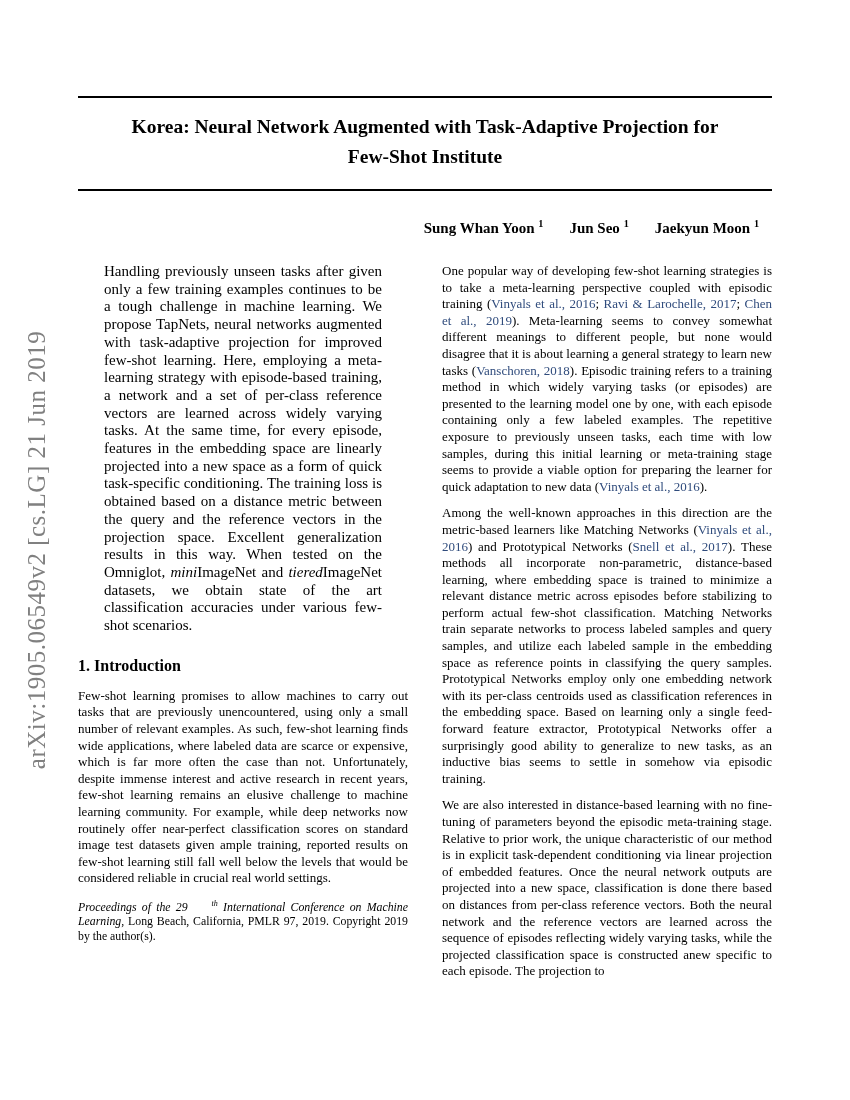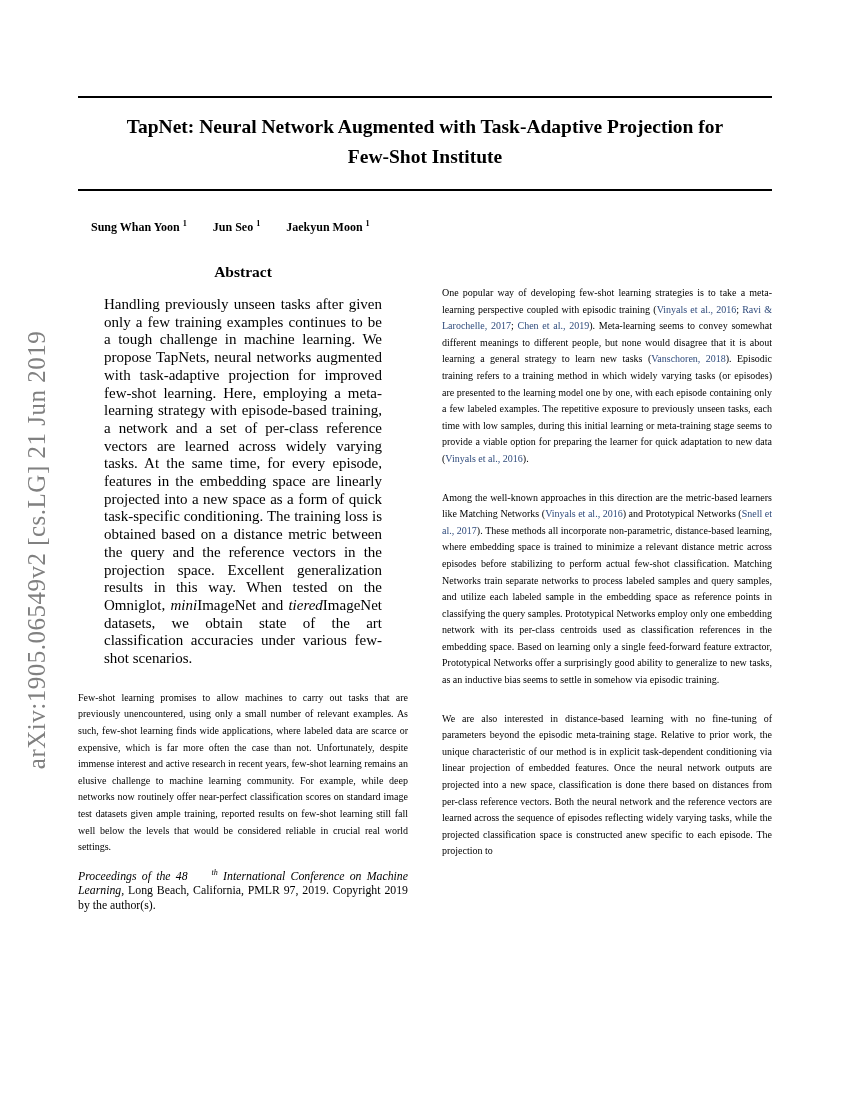--- a/index.html
+++ b/index.html
@@ -47,23 +47,23 @@
     text-align: center;
     font-weight: bold;
     font-size: 19.5px;
     line-height: 30px;
   }
   .authors {
     position: absolute;
     left: 78px;
     top: 220px;
     width: 694px;
-    text-align: left;
+    text-align: right;
     font-weight: bold;
-    font-size: 12px;
+    font-size: 15px;
   }
   .author { margin: 0 13px; }
   sup { font-size: 68%; line-height: 0; vertical-align: super; }
   .col {
     position: absolute;
     top: 263px;
     width: 330px;
   }
   .col-left { left: 78px; }
   .col-right { left: 442px; }
@@ -80,23 +80,22 @@
     line-height: 17.7px;
   }
   .section-heading {
     font-weight: bold;
     font-size: 16px;
     margin-top: 22px;
     margin-bottom: 13px;
   }
   .body-text {
     text-align: justify;
-    font-size: 10px;
+    font-size: 13px;
     line-height: 16.6px;
-    margin-top: 22px;
   }
   .para { margin-bottom: 10px; }
   .para:last-child { margin-bottom: 0; }
   .footnote {
     margin-top: 15px;
     text-align: justify;
     font-size: 11.8px;
     line-height: 13.8px;
     text-indent: 8px;
   }
@@ -112,35 +111,35 @@
 </style>
 </head>
 <body>
 
 <div class="page">
 
   <div class="watermark">arXiv:1905.06549v2  [cs.LG]  21 Jun 2019</div>
 
   <div class="rule rule-top"></div>
 
-  <h1 class="title"><span>TapNet: Neural Network Augmented with Task-Adaptive Projection for</span><br><span>Few-Shot Institute</span></h1>
+  <h1 class="title"><span>Korea: Neural Network Augmented with Task-Adaptive Projection for</span><br><span>Few-Shot Institute</span></h1>
 
   <div class="rule rule-mid"></div>
 
   <div class="authors">
     <span class="author"><span>Sung Whan Yoon</span> <sup>1</sup></span><span class="author"><span>Jun Seo</span> <sup>1</sup></span><span class="author"><span>Jaekyun Moon</span> <sup>1</sup></span>
   </div>
 
   <div class="col col-left">
-    <div class="abstract-heading">Abstract</div>
     <div class="abstract-body"><span>Handling previously unseen tasks after given only a few training examples continues to be a tough challenge in machine learning. We propose TapNets, neural networks augmented with task-adaptive projection for improved few-shot learning. Here, employing a meta-learning strategy with episode-based training, a network and a set of per-class reference vectors are learned across widely varying tasks. At the same time, for every episode, features in the embedding space are linearly projected into a new space as a form of quick task-specific conditioning. The training loss is obtained based on a distance metric between the query and the reference vectors in the projection space. Excellent generalization results in this way. When tested on the Omniglot, </span><span class="seg-i">mini</span><span>ImageNet and </span><span class="seg-i">tiered</span><span>ImageNet datasets, we obtain state of the art classification accuracies under various few-shot scenarios.</span></div>
 
+    <div class="section-heading">1. Introduction</div>
     <div class="body-text">Few-shot learning promises to allow machines to carry out tasks that are previously unencountered, using only a small number of relevant examples. As such, few-shot learning finds wide applications, where labeled data are scarce or expensive, which is far more often the case than not. Unfortunately, despite immense interest and active research in recent years, few-shot learning remains an elusive challenge to machine learning community. For example, while deep networks now routinely offer near-perfect classification scores on standard image test datasets given ample training, reported results on few-shot learning still fall well below the levels that would be considered reliable in crucial real world settings.</div>
 
-    <div class="proceedings"><span class="seg-i">Proceedings of the 48</span><sup class="seg-isup">th</sup><span class="seg-i"> International Conference on Machine Learning</span><span>, Long Beach, California, PMLR 97, 2019. Copyright 2019 by the author(s).</span></div>
+    <div class="proceedings"><span class="seg-i">Proceedings of the 29</span><sup class="seg-isup">th</sup><span class="seg-i"> International Conference on Machine Learning</span><span>, Long Beach, California, PMLR 97, 2019. Copyright 2019 by the author(s).</span></div>
   </div>
 
   <div class="col col-right">
     <div class="body-text para"><span>One popular way of developing few-shot learning strategies is to take a meta-learning perspective coupled with episodic training (</span><span class="seg-cite">Vinyals et al., 2016</span><span>; </span><span class="seg-cite">Ravi &amp; Larochelle, 2017</span><span>; </span><span class="seg-cite">Chen et al., 2019</span><span>). Meta-learning seems to convey somewhat different meanings to different people, but none would disagree that it is about learning a general strategy to learn new tasks (</span><span class="seg-cite">Vanschoren, 2018</span><span>). Episodic training refers to a training method in which widely varying tasks (or episodes) are presented to the learning model one by one, with each episode containing only a few labeled examples. The repetitive exposure to previously unseen tasks, each time with low samples, during this initial learning or meta-training stage seems to provide a viable option for preparing the learner for quick adaptation to new data (</span><span class="seg-cite">Vinyals et al., 2016</span><span>).</span></div>
     <div class="body-text para"><span>Among the well-known approaches in this direction are the metric-based learners like Matching Networks (</span><span class="seg-cite">Vinyals et al., 2016</span><span>) and Prototypical Networks (</span><span class="seg-cite">Snell et al., 2017</span><span>). These methods all incorporate non-parametric, distance-based learning, where embedding space is trained to minimize a relevant distance metric across episodes before stabilizing to perform actual few-shot classification. Matching Networks train separate networks to process labeled samples and query samples, and utilize each labeled sample in the embedding space as reference points in classifying the query samples. Prototypical Networks employ only one embedding network with its per-class centroids used as classification references in the embedding space. Based on learning only a single feed-forward feature extractor, Prototypical Networks offer a surprisingly good ability to generalize to new tasks, as an inductive bias seems to settle in somehow via episodic training.</span></div>
     <div class="body-text para"><span>We are also interested in distance-based learning with no fine-tuning of parameters beyond the episodic meta-training stage. Relative to prior work, the unique characteristic of our method is in explicit task-dependent conditioning via linear projection of embedded features. Once the neural network outputs are projected into a new space, classification is done there based on distances from per-class reference vectors. Both the neural network and the reference vectors are learned across the sequence of episodes reflecting widely varying tasks, while the projected classification space is constructed anew specific to each episode. The projection to</span></div>
   </div>
 
 </div>
 

